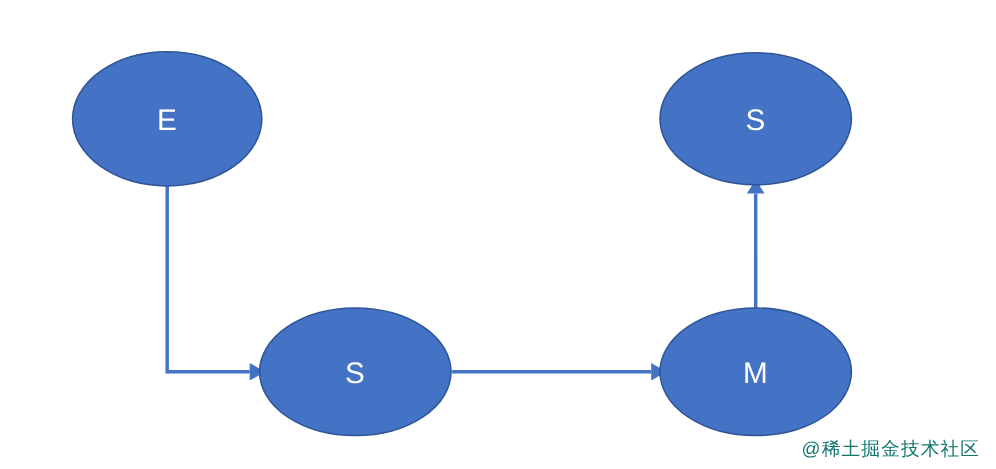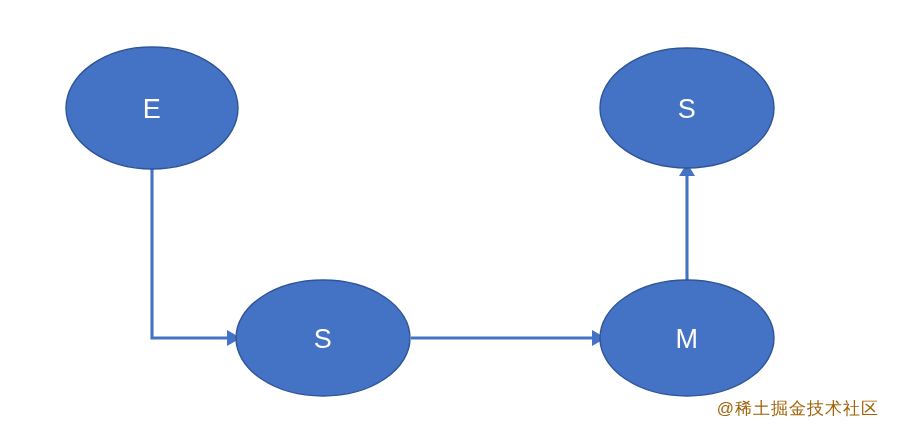--- a/index.html
+++ b/index.html
@@ -46,25 +46,25 @@
     fill: none;
     stroke-linecap: butt;
     stroke-linejoin: miter;
   }
   .connector-head {
     fill: #4472C4;
     stroke: none;
   }
   .watermark-text {
     position: absolute;
-    right: 26px;
+    right: 14px;
     bottom: 6px;
     font-family: "Liberation Sans", sans-serif;
     font-size: 17px;
-    color: #a16207;
+    color: #0f766e;
     letter-spacing: 1px;
     white-space: nowrap;
     user-select: none;
   }
 </style>
 </head>
 <body>
 
 <div id="canvas">
 

